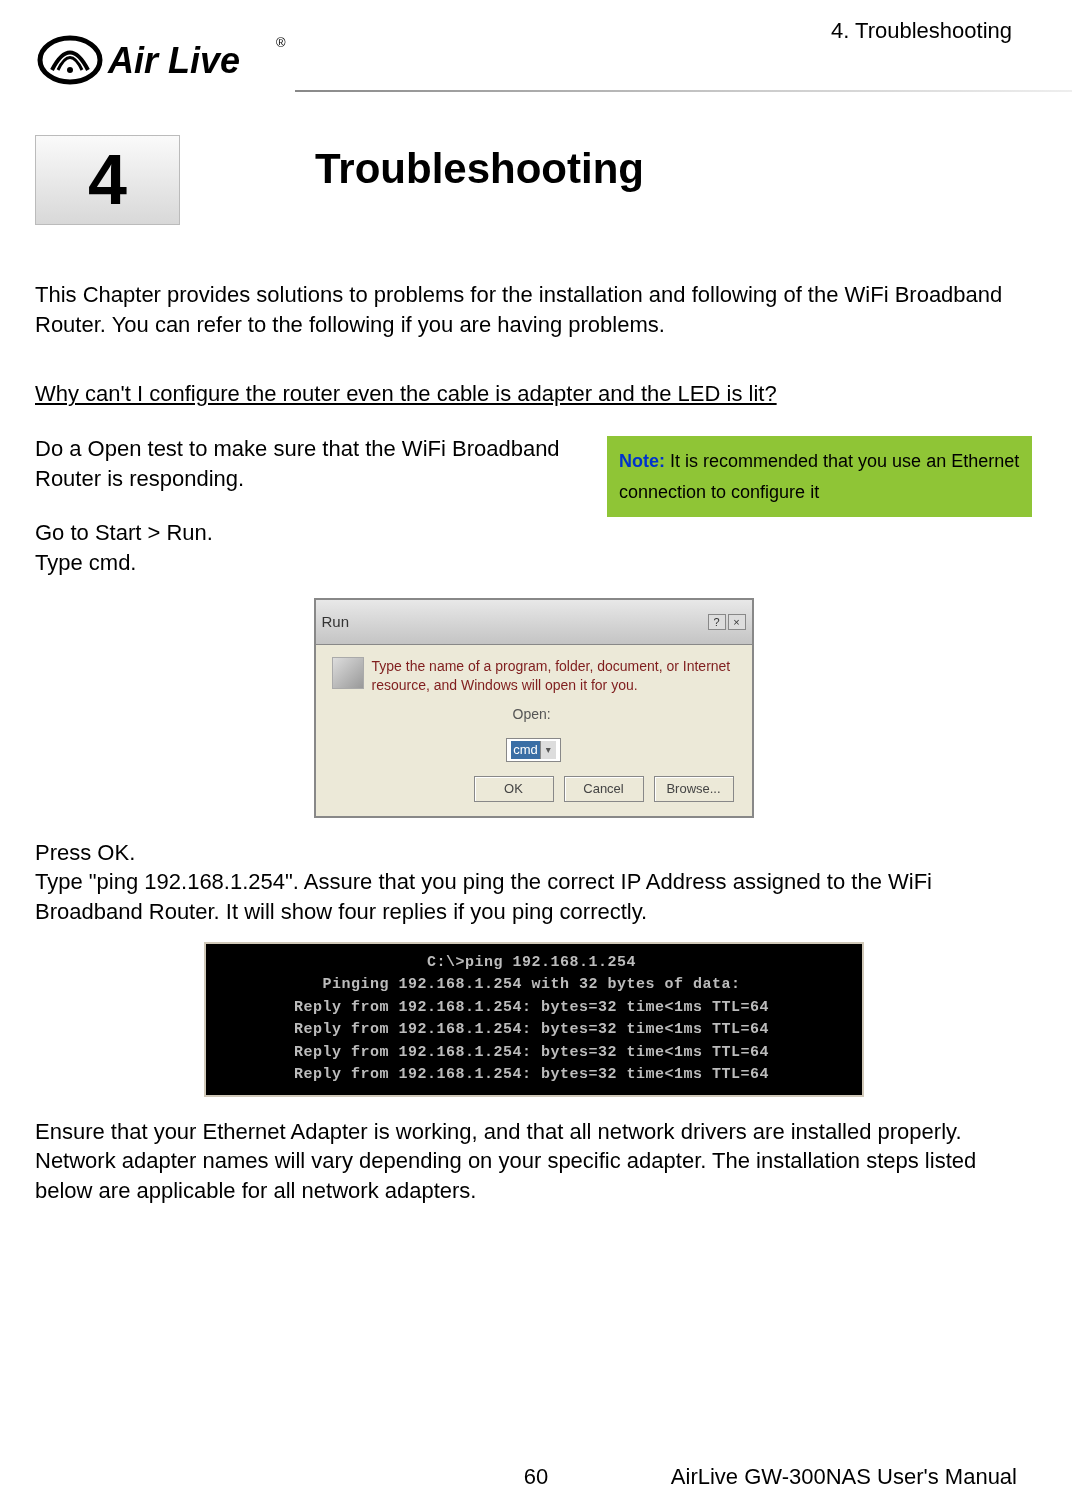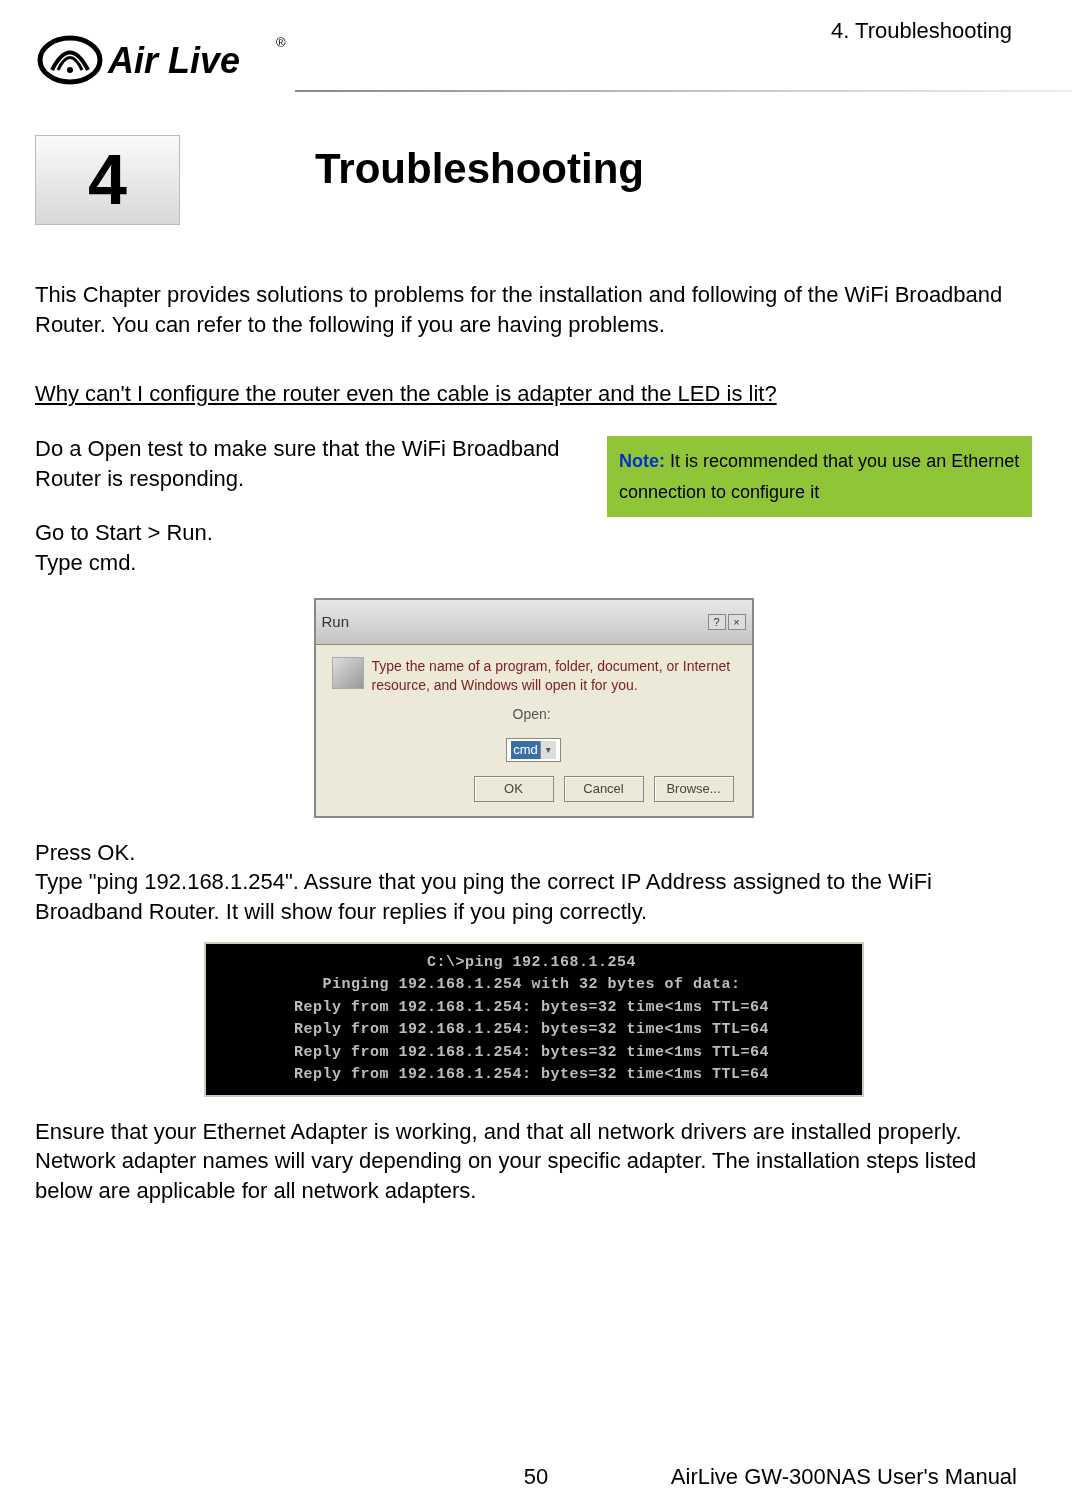--- a/index.html
+++ b/index.html
@@ -234,15 +234,15 @@
   <div class="step-line" style="margin-bottom:10px">Type "ping 192.168.1.254". Assure that you ping the correct IP Address assigned to the WiFi Broadband Router. It will show four replies if you ping correctly.</div>
 
   <div class="cmd-wrap">
     <div class="cmd-window"><span class="cmd-line">C:\&gt;ping 192.168.1.254</span><span class="cmd-line"></span><span class="cmd-line">Pinging 192.168.1.254 with 32 bytes of data:</span><span class="cmd-line"></span><span class="cmd-line">Reply from 192.168.1.254: bytes=32 time&lt;1ms TTL=64</span><span class="cmd-line">Reply from 192.168.1.254: bytes=32 time&lt;1ms TTL=64</span><span class="cmd-line">Reply from 192.168.1.254: bytes=32 time&lt;1ms TTL=64</span><span class="cmd-line">Reply from 192.168.1.254: bytes=32 time&lt;1ms TTL=64</span></div>
   </div>
 
   <div>Ensure that your Ethernet Adapter is working, and that all network drivers are installed properly. Network adapter names will vary depending on your specific adapter. The installation steps listed below are applicable for all network adapters.</div>
 </div>
 
 <div class="footer">
-  <span class="footer-page">50</span>
+  <span class="footer-page">60</span>
   <span class="footer-right">AirLive GW-300NAS User's Manual</span>
 </div>
 
 </body></html>

